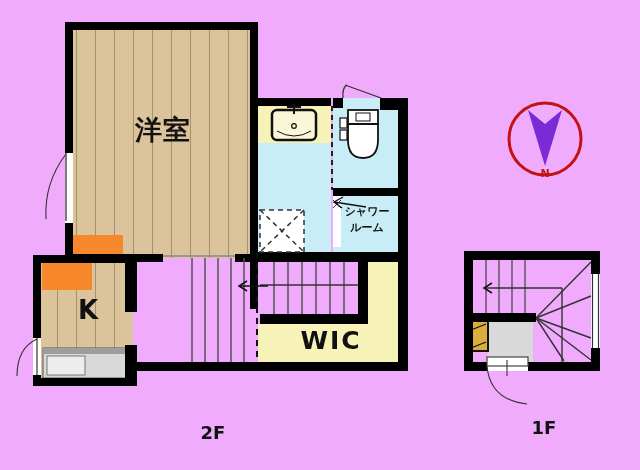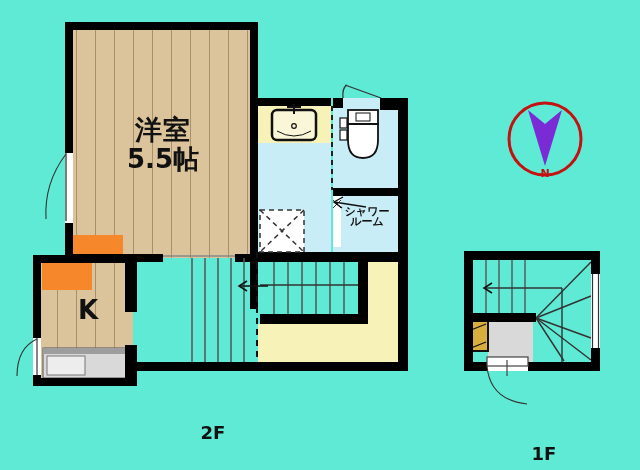--- a/index.html
+++ b/index.html
@@ -1,19 +1,19 @@
 <!DOCTYPE html>
 <html><head>
 <meta charset="utf-8">
 <style>
   html,body{margin:0;padding:0;background:#fff;}
   #canvas{
     position:relative;
     width:640px;height:470px;
-    background:#5eead4;
+    background:#f0abfc;
     overflow:hidden;
     font-family:"DejaVu Sans", sans-serif;
     text-align:center;
   }
   #plan-svg{position:absolute;left:0;top:0;}
   .lbl{
     position:absolute;
     transform:translate(-50%,-50%);
     font-weight:bold;
     color:#111;
@@ -229,20 +229,20 @@
 
   <g fill="none">
     <rect x="487" y="362" width="41" height="9" fill="#fff"></rect>
     <rect x="487" y="357" width="41" height="9" fill="#fff" stroke="#444" stroke-width="1.2"></rect>
     <line x1="507" y1="360" x2="507" y2="376" stroke="#444" stroke-width="1.2"></line>
     <path d="M 487 366 Q 490 400 527 404" stroke="#333" stroke-width="1.1"></path>
   </g>
 </svg>
 
   <div class="lbl lbl-room" style="left:163px;top:129px;">洋室</div>
-  <div class="lbl lbl-size" style="left:163px;top:159px;">5.5帖</div>
   <div class="lbl lbl-k" style="left:88px;top:310px;">K</div>
+  <div class="lbl lbl-wic" style="left:331px;top:340px;">WIC</div>
   <div class="lbl lbl-shower" style="left:367px;top:211px;">シャワー</div>
-  <div class="lbl lbl-shower" style="left:367px;top:221px;">ルーム</div>
+  <div class="lbl lbl-shower" style="left:367px;top:227px;">ルーム</div>
   <div class="lbl lbl-floor" style="left:213px;top:433px;">2F</div>
-  <div class="lbl lbl-floor" style="left:544px;top:428px;margin-top:26px;">1F</div>
+  <div class="lbl lbl-floor" style="left:544px;top:428px;">1F</div>
   <div class="lbl lbl-north" style="left:545px;top:173px;">N</div>
 </div>
 
 </body></html>

